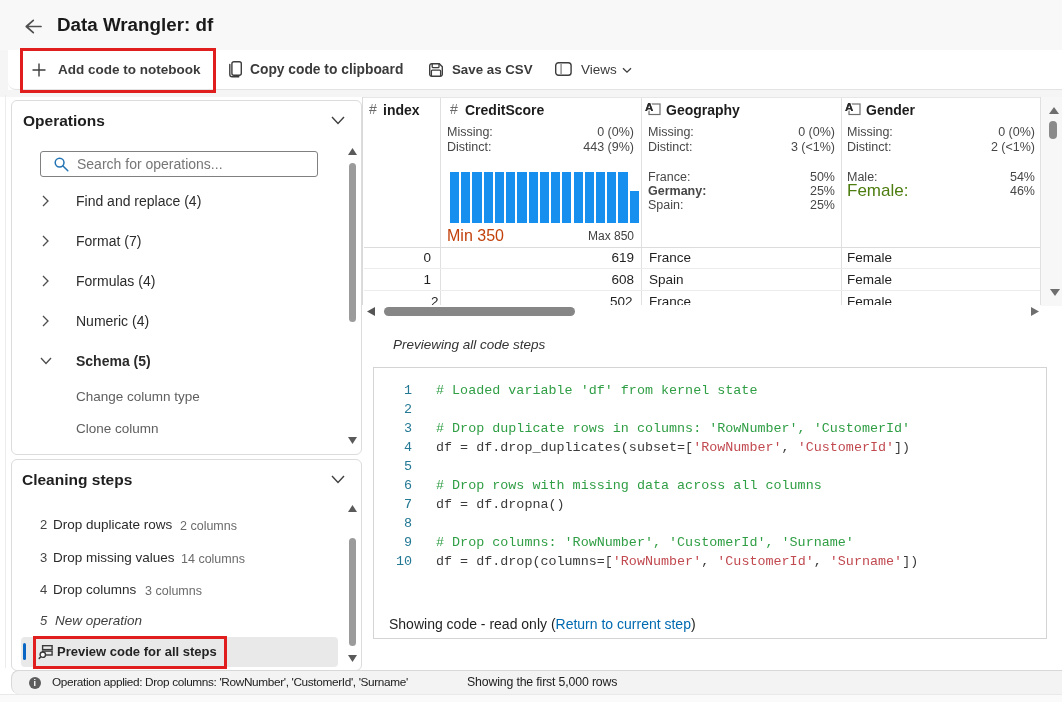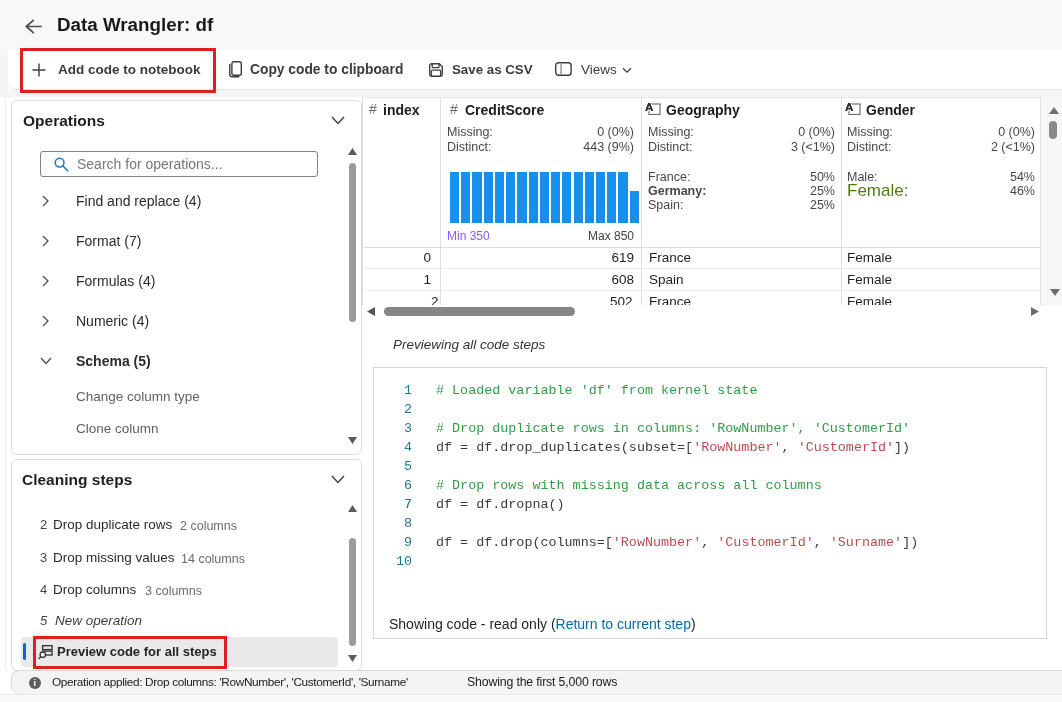--- a/index.html
+++ b/index.html
@@ -181,21 +181,21 @@
   <div class="abs" style="left:89.84px;bottom:0;width:9.2px;height:51.5px;background:#168fee;"></div>
   <div class="abs" style="left:101.07px;bottom:0;width:9.2px;height:51.5px;background:#168fee;"></div>
   <div class="abs" style="left:112.3px;bottom:0;width:9.2px;height:51.5px;background:#168fee;"></div>
   <div class="abs" style="left:123.53px;bottom:0;width:9.2px;height:51.5px;background:#168fee;"></div>
   <div class="abs" style="left:134.76px;bottom:0;width:9.2px;height:51.5px;background:#168fee;"></div>
   <div class="abs" style="left:145.99px;bottom:0;width:9.2px;height:51.5px;background:#168fee;"></div>
   <div class="abs" style="left:157.22px;bottom:0;width:9.2px;height:51.5px;background:#168fee;"></div>
   <div class="abs" style="left:168.45px;bottom:0;width:9.2px;height:51.5px;background:#168fee;"></div>
   <div class="abs" style="left:179.68px;bottom:0;width:9.2px;height:32.5px;background:#168fee;"></div>
 </div>
-<div class="txt" style="left:447px;top:227px;height:18px;line-height:18px;font-size:12px;color:#8b5cf6;">Min 350</div>
+<div class="txt" style="left:447px;top:227px;height:18px;line-height:18px;font-size:16px;color:#c2410c;">Min 350</div>
 <div class="txt" style="left:634px;top:227px;height:18px;line-height:18px;font-size:12px;color:#414141;transform:translateX(-100%);">Max 850</div>
 
 <div class="txt" style="left:648px;top:123px;height:18px;line-height:18px;font-size:12.5px;color:#474747;">Missing:</div>
 <div class="txt" style="left:648px;top:138px;height:18px;line-height:18px;font-size:12.5px;color:#474747;">Distinct:</div>
 <div class="txt" style="left:835px;top:123px;height:18px;line-height:18px;font-size:12.5px;color:#474747;transform:translateX(-100%);">0 (0%)</div>
 <div class="txt" style="left:835px;top:138px;height:18px;line-height:18px;font-size:12.5px;color:#474747;transform:translateX(-100%);">3 (&lt;1%)</div>
 <div class="txt" style="left:648px;top:168px;height:18px;line-height:18px;font-size:12.5px;color:#474747;">France:</div>
 <div class="txt" style="left:648px;top:182px;height:18px;line-height:18px;font-size:12.5px;color:#474747;font-weight:bold;">Germany:</div>
 <div class="txt" style="left:648px;top:196px;height:18px;line-height:18px;font-size:12.5px;color:#474747;">Spain:</div>
 <div class="txt" style="left:835px;top:168px;height:18px;line-height:18px;font-size:12.5px;color:#474747;transform:translateX(-100%);">50%</div>
@@ -256,20 +256,21 @@
 9
 10</pre>
 <pre class="abs" id="code" style="left:436px;top:381px;font-family:'Liberation Mono',monospace;font-size:13.4px;line-height:19.05px;color:#3b3b3b;"><span style="color:#2f9e44;"># Loaded variable 'df' from kernel state</span>
 
 <span style="color:#2f9e44;"># Drop duplicate rows in columns: 'RowNumber', 'CustomerId'</span>
 df = df.drop_duplicates(subset=[<span style="color:#c14a50;">'RowNumber'</span>, <span style="color:#c14a50;">'CustomerId'</span>])
 
 <span style="color:#2f9e44;"># Drop rows with missing data across all columns</span>
 df = df.dropna()
 
+<span style="color:#2f9e44;"># Drop columns: 'RowNumber', 'CustomerId', 'Surname'</span>
 df = df.drop(columns=[<span style="color:#c14a50;">'RowNumber'</span>, <span style="color:#c14a50;">'CustomerId'</span>, <span style="color:#c14a50;">'Surname'</span>])</pre>
 <div class="txt" style="left:389px;top:614px;height:20px;line-height:20px;font-size:14px;color:#1f1f1f;">Showing code - read only (<span style="color:#006ab1;">Return to current step</span>)</div>
 
 <div class="abs" style="left:11px;top:670px;width:1051px;height:24px;background:#f3f3f3;border-top:1px solid #d8d8d8;border-left:1px solid #d8d8d8;border-radius:8px 0 0 8px;"></div>
 <div class="abs" style="left:0;top:694px;width:1062px;height:8px;background:#fafafa;border-top:1px solid #e9e9e9;"></div>
 <div class="abs" style="left:29px;top:677px;width:12px;height:12px;border-radius:50%;background:#5d5d5d;"></div>
 <div class="txt" style="left:33.4px;top:678.5px;height:9px;line-height:9px;font-size:9px;font-weight:700;color:#fff;">i</div>
 <div class="txt" style="left:52px;top:671px;height:22px;line-height:22px;font-size:11.8px;letter-spacing:-0.35px;color:#212121;">Operation applied: Drop columns: 'RowNumber', 'CustomerId', 'Surname'</div>
 <div class="txt" style="left:467px;top:671px;height:22px;line-height:22px;font-size:12.3px;letter-spacing:-0.15px;color:#212121;">Showing the first 5,000 rows</div>
 

